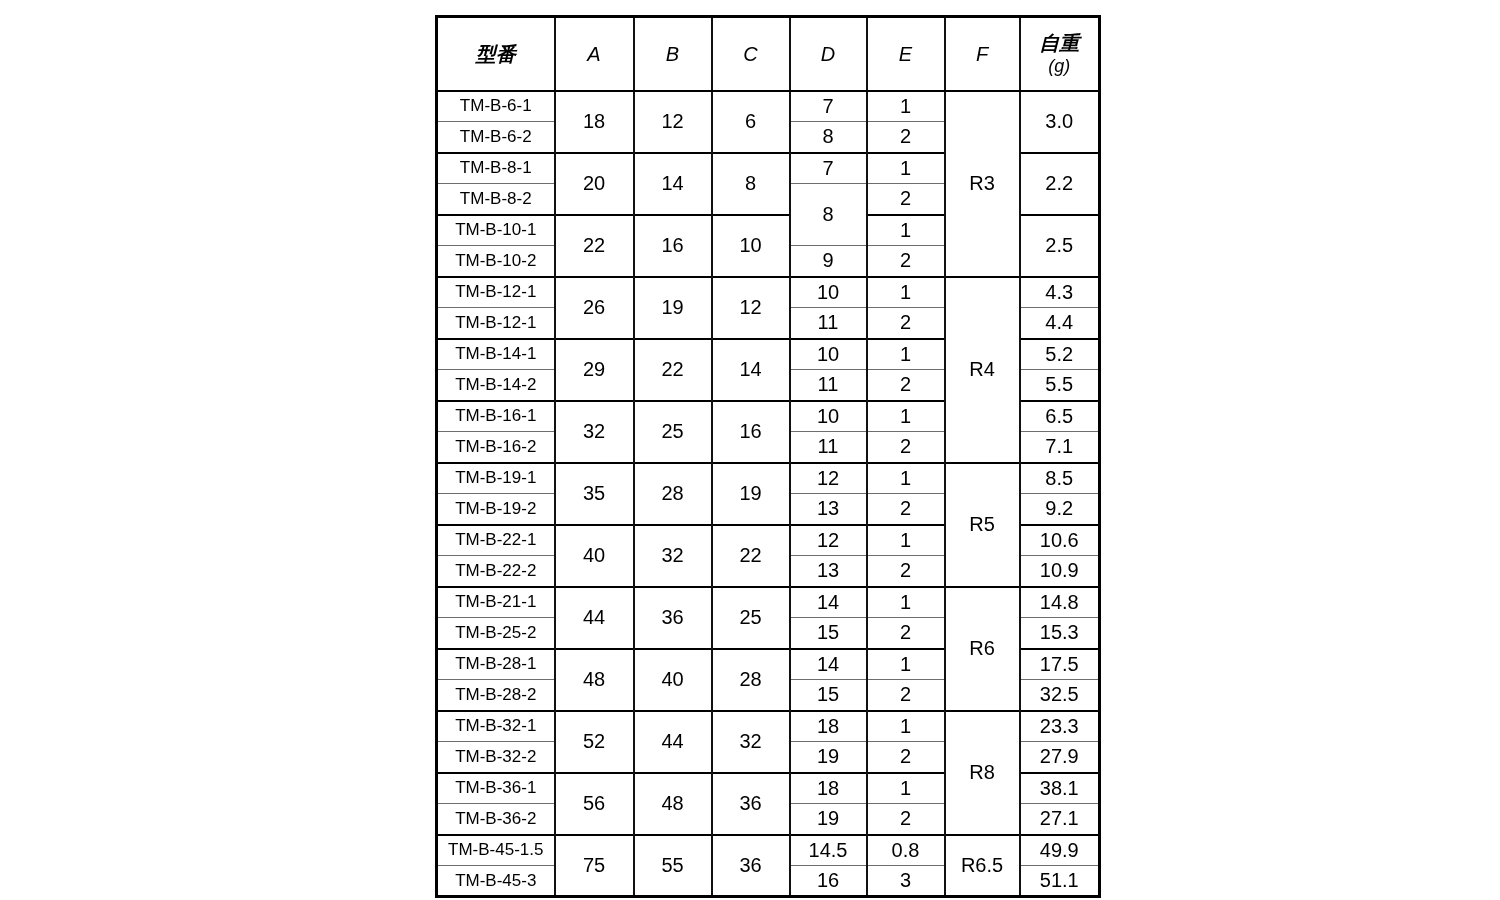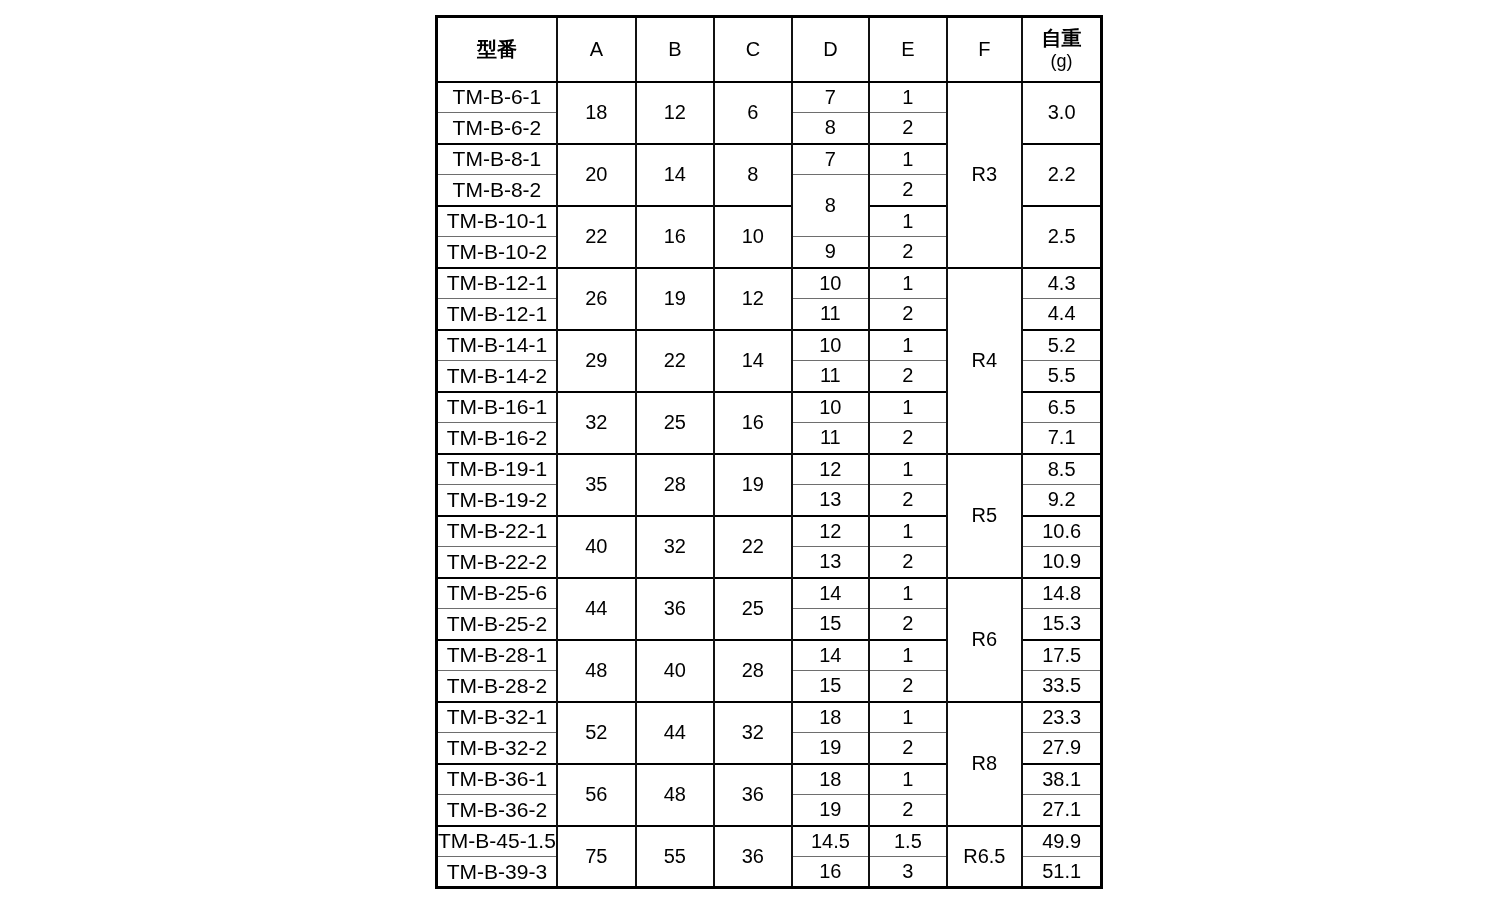--- a/index.html
+++ b/index.html
@@ -35,39 +35,40 @@
     border-right: 2px solid #111;
     border-top: 1px solid #6e6e6e;
     border-bottom: 1px solid #6e6e6e;
     text-align: center;
     vertical-align: middle;
     padding: 0;
     overflow: hidden;
     white-space: nowrap;
   }
   table.spec thead th {
-    height: 65px;
+    height: 74px;
     border-bottom: 2px solid #000;
     font-weight: normal;
     font-size: 20px;
     background: #fff;
+    font-style: italic;
   }
   table.spec thead th:first-child .h-main,
   table.spec thead th:last-child  .h-main {
     font-weight: bold;
   }
   .h-main { line-height: 24px; font-size: 20px; }
   .h-sub  { line-height: 22px; font-size: 18px; font-weight: normal; }
 
   table.spec tbody td {
     height: 31px;
     font-size: 20px;
   }
   table.spec tbody td.model {
-    font-size: 21px;
+    font-size: 17px;
     letter-spacing: 0px;
   }
   
   table.spec tbody tr.gs td {
     border-top: 2px solid #000;
   }
 </style>
 </head>
 <body>
 
@@ -226,21 +227,21 @@
           <td>1</td>
           <td>10.6</td>
         </tr>
         <tr>
           <td class="model">TM-B-22-2</td>
           <td>13</td>
           <td>2</td>
           <td>10.9</td>
         </tr>
         <tr class="gs">
-          <td class="model">TM-B-25-6</td>
+          <td class="model">TM-B-21-1</td>
           <td rowspan="2">44</td>
           <td rowspan="2">36</td>
           <td rowspan="2">25</td>
           <td>14</td>
           <td>1</td>
           <td rowspan="4">R6</td>
           <td>14.8</td>
         </tr>
         <tr>
           <td class="model">TM-B-25-2</td>
@@ -254,21 +255,21 @@
           <td rowspan="2">40</td>
           <td rowspan="2">28</td>
           <td>14</td>
           <td>1</td>
           <td>17.5</td>
         </tr>
         <tr>
           <td class="model">TM-B-28-2</td>
           <td>15</td>
           <td>2</td>
-          <td>33.5</td>
+          <td>32.5</td>
         </tr>
         <tr class="gs">
           <td class="model">TM-B-32-1</td>
           <td rowspan="2">52</td>
           <td rowspan="2">44</td>
           <td rowspan="2">32</td>
           <td>18</td>
           <td>1</td>
           <td rowspan="4">R8</td>
           <td>23.3</td>
@@ -293,25 +294,25 @@
           <td>19</td>
           <td>2</td>
           <td>27.1</td>
         </tr>
         <tr class="gs">
           <td class="model">TM-B-45-1.5</td>
           <td rowspan="2">75</td>
           <td rowspan="2">55</td>
           <td rowspan="2">36</td>
           <td>14.5</td>
-          <td>1.5</td>
+          <td>0.8</td>
           <td rowspan="2">R6.5</td>
           <td>49.9</td>
         </tr>
         <tr>
-          <td class="model">TM-B-39-3</td>
+          <td class="model">TM-B-45-3</td>
           <td>16</td>
           <td>3</td>
           <td>51.1</td>
         </tr>
       </tbody>
   </table>
 </div>
 
 </body></html>

